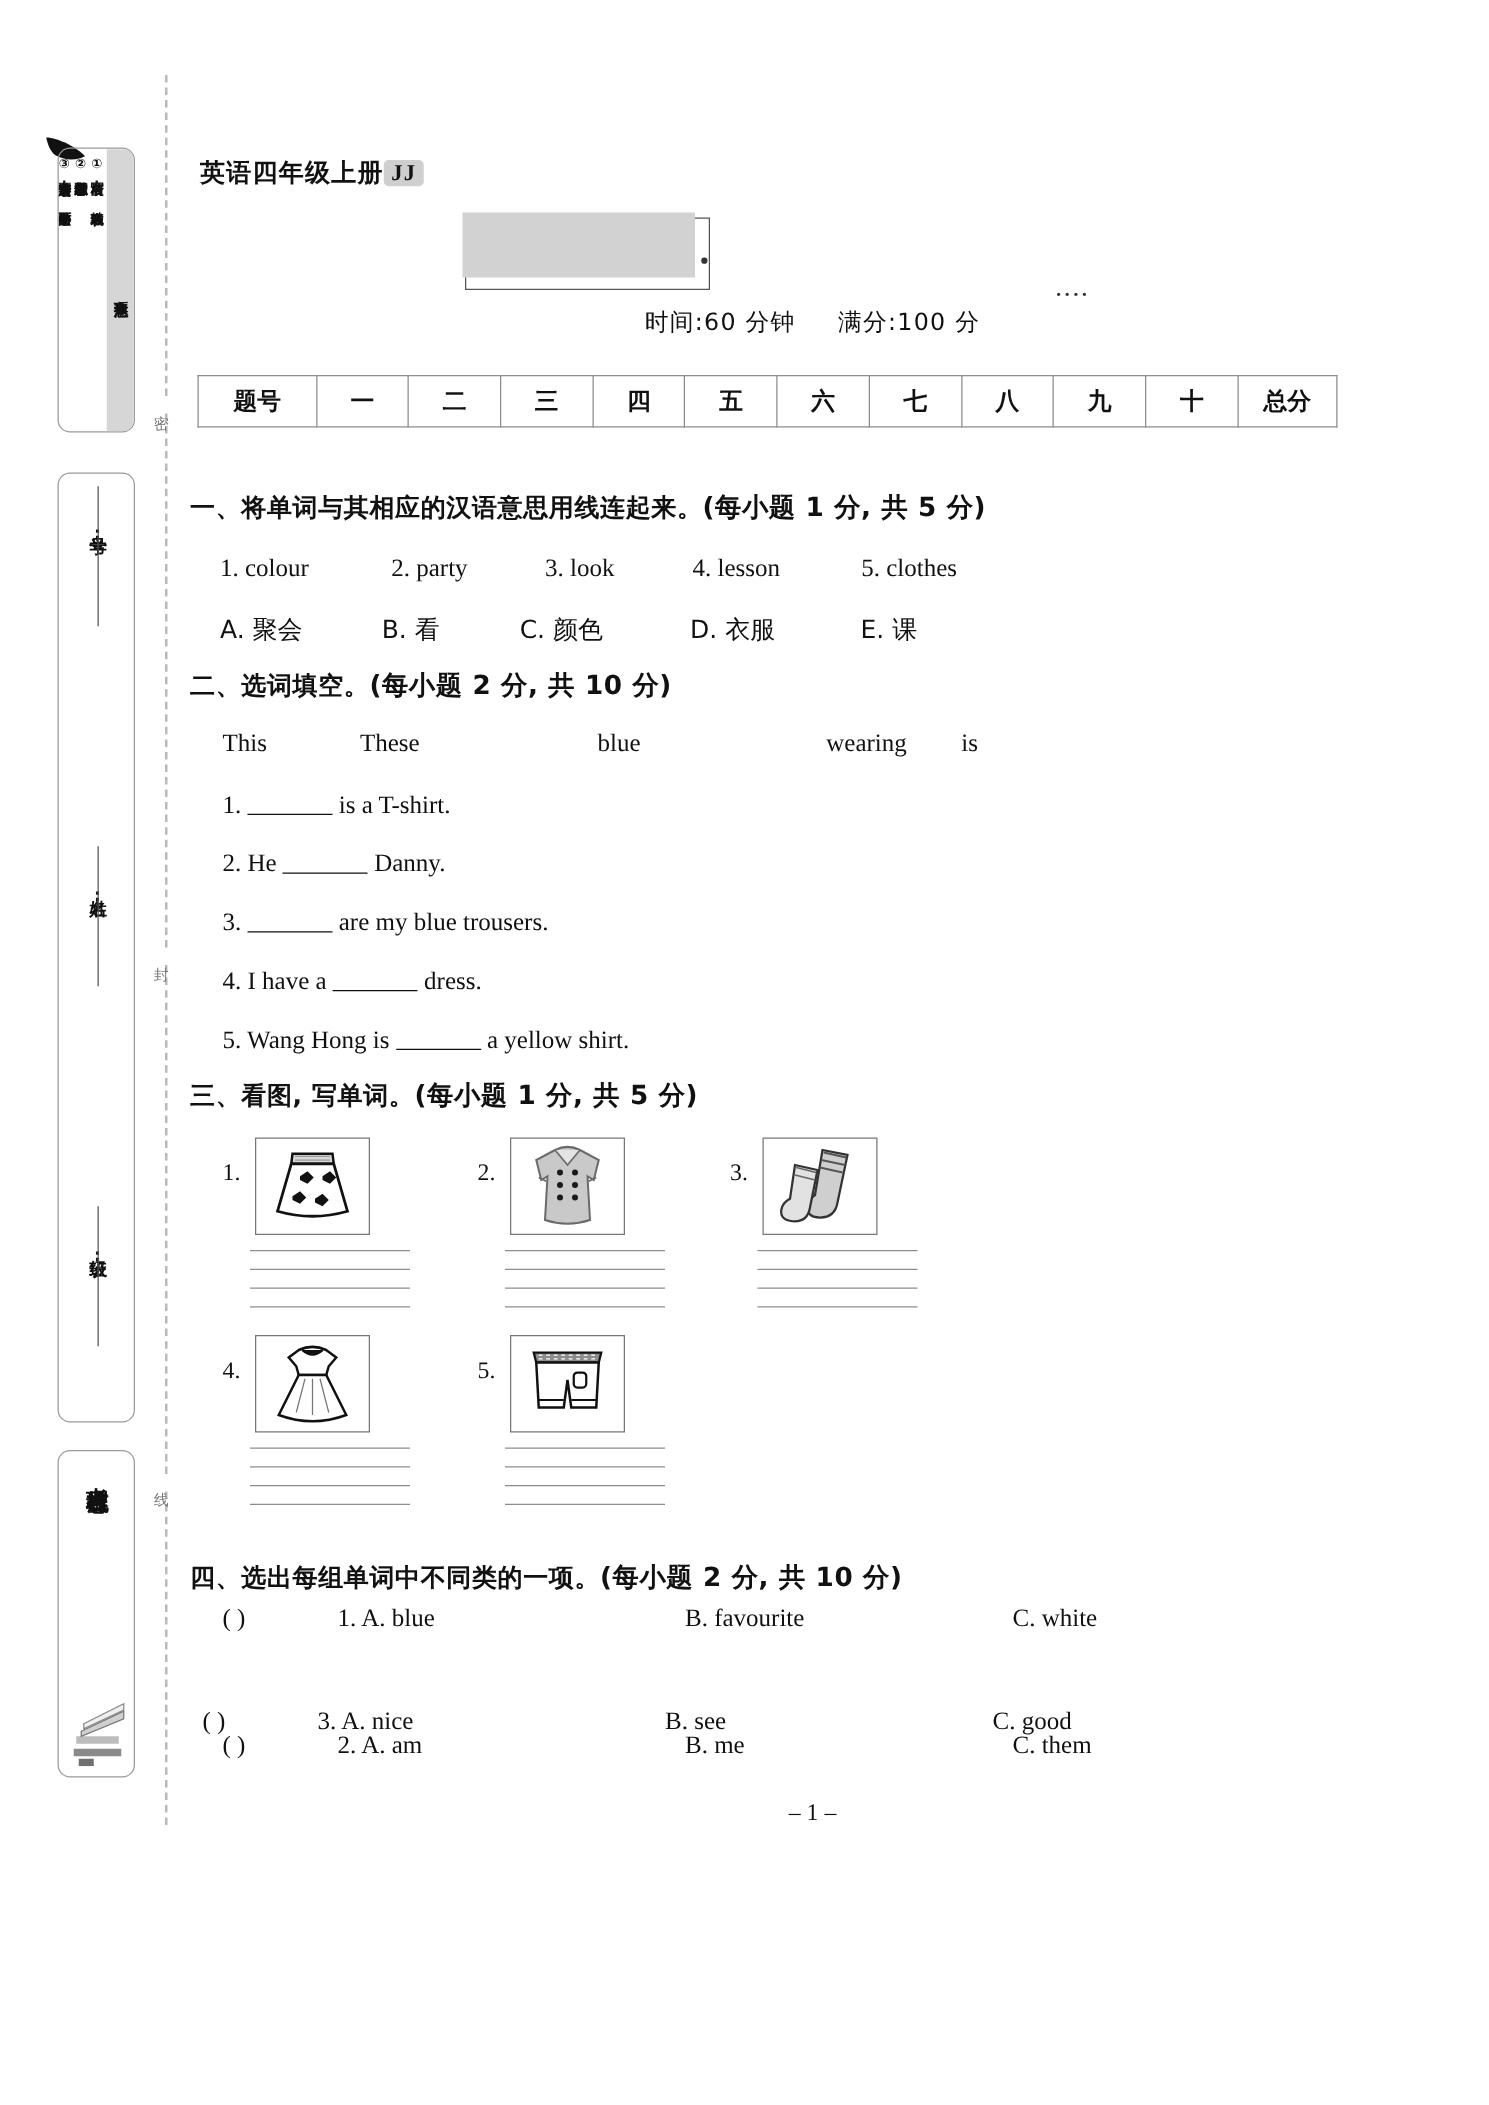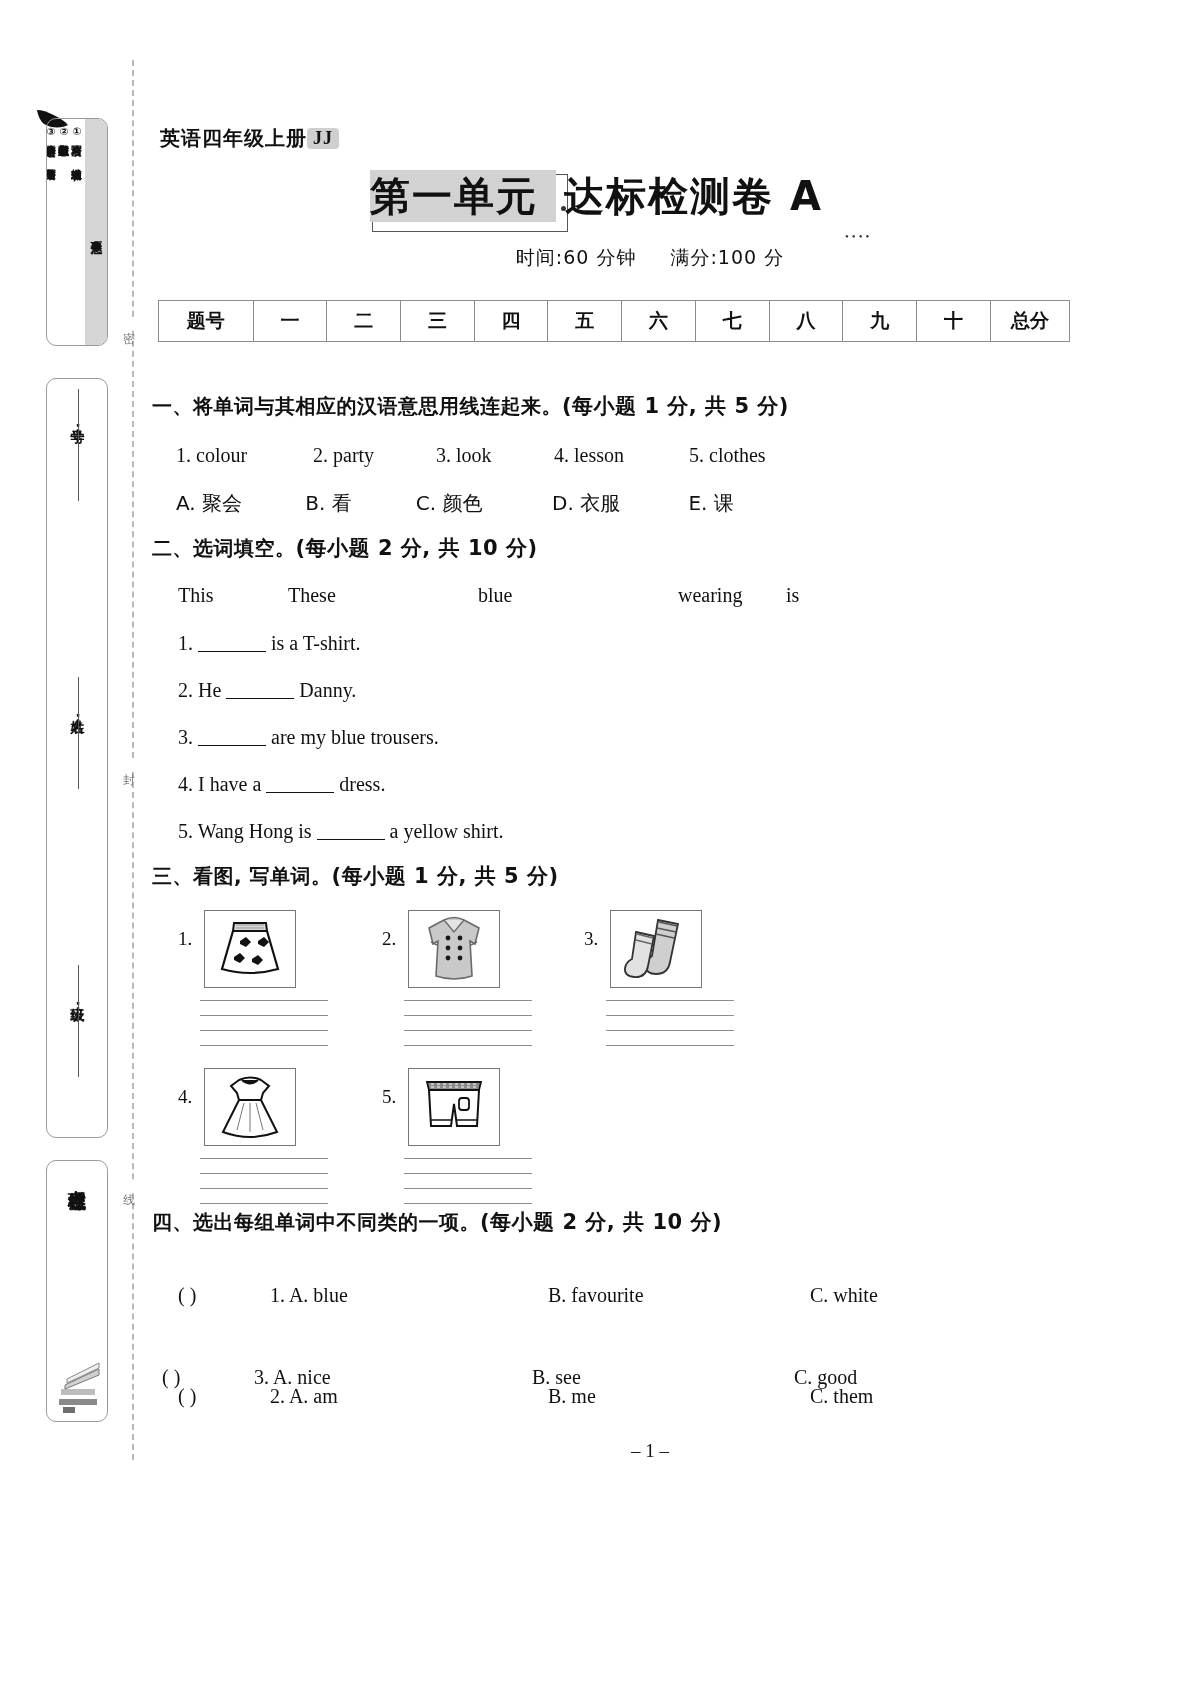--- a/index.html
+++ b/index.html
@@ -273,23 +273,20 @@
 
   <div class="subject">
     <span>英语四年级上册</span>
     <span class="jj-badge">JJ</span>
   </div>
 
   <div class="title-wrap">
     <div class="title-frame"></div>
     <div class="title-hl"></div>
     <div class="title-dot-small"></div>
-    <div class="title-main">
-      <span>第一单元</span><span style="display:inline-block;width:26px;"></span><span>达标检测卷 A</span>
-    </div>
     <div class="title-dots">••••</div>
   </div>
 
   <div class="meta">
     <span>时间:60 分钟</span><span class="gap"></span><span>满分:100 分</span>
   </div>
 
   <table class="score">
     <tbody>
         <tr>
@@ -330,21 +327,21 @@
   </div>
 
   <div class="sec-title" style="top:534px;">
     <span>二、选词填空。</span><span class="pts">(每小题 2 分, 共 10 分)</span>
   </div>
 
   <div class="row-en" style="left:28px; top:584px;">
     <span class="it" style="width:105px;">This</span>
     <span class="it" style="width:185px;">These</span>
     <span class="it" style="width:178px;">blue</span>
-    <span class="it" style="width:103px;margin-left:17px;">wearing</span>
+    <span class="it" style="width:103px;">wearing</span>
     <span class="it">is</span>
   </div>
 
   <div class="row-en" style="left:28px; top:631px;">
     <span>1.</span>
     <span class="blank"></span>
     <span>is a T-shirt.</span>
   </div>
 
   <div class="row-en" style="left:28px; top:678px;">
@@ -470,21 +467,21 @@
       </svg>
     </div>
   </div>
   <div class="ruler" style="left:254px; top:1158px;">
       <i></i>
       <i></i>
       <i></i>
       <i></i>
     </div>
 
-  <div class="sec-title" style="top:1208px;">
+  <div class="sec-title" style="top:1248px;">
     <span>四、选出每组单词中不同类的一项。</span><span class="pts">(每小题 2 分, 共 10 分)</span>
   </div>
 
   <div class="choice-row" style="left:28px; top:1272px;margin-top:12px;">
     <span class="paren">(        )</span><span class="oa"><span>1.</span> <span>A. blue</span></span><span class="ob">B. favourite</span><span>C. white</span>
   </div>
 
   <div class="choice-row" style="left:28px; top:1385px;">
     <span class="paren">(        )</span><span class="oa"><span>2.</span> <span>A. am</span></span><span class="ob">B. me</span><span>C. them</span>
   </div>

